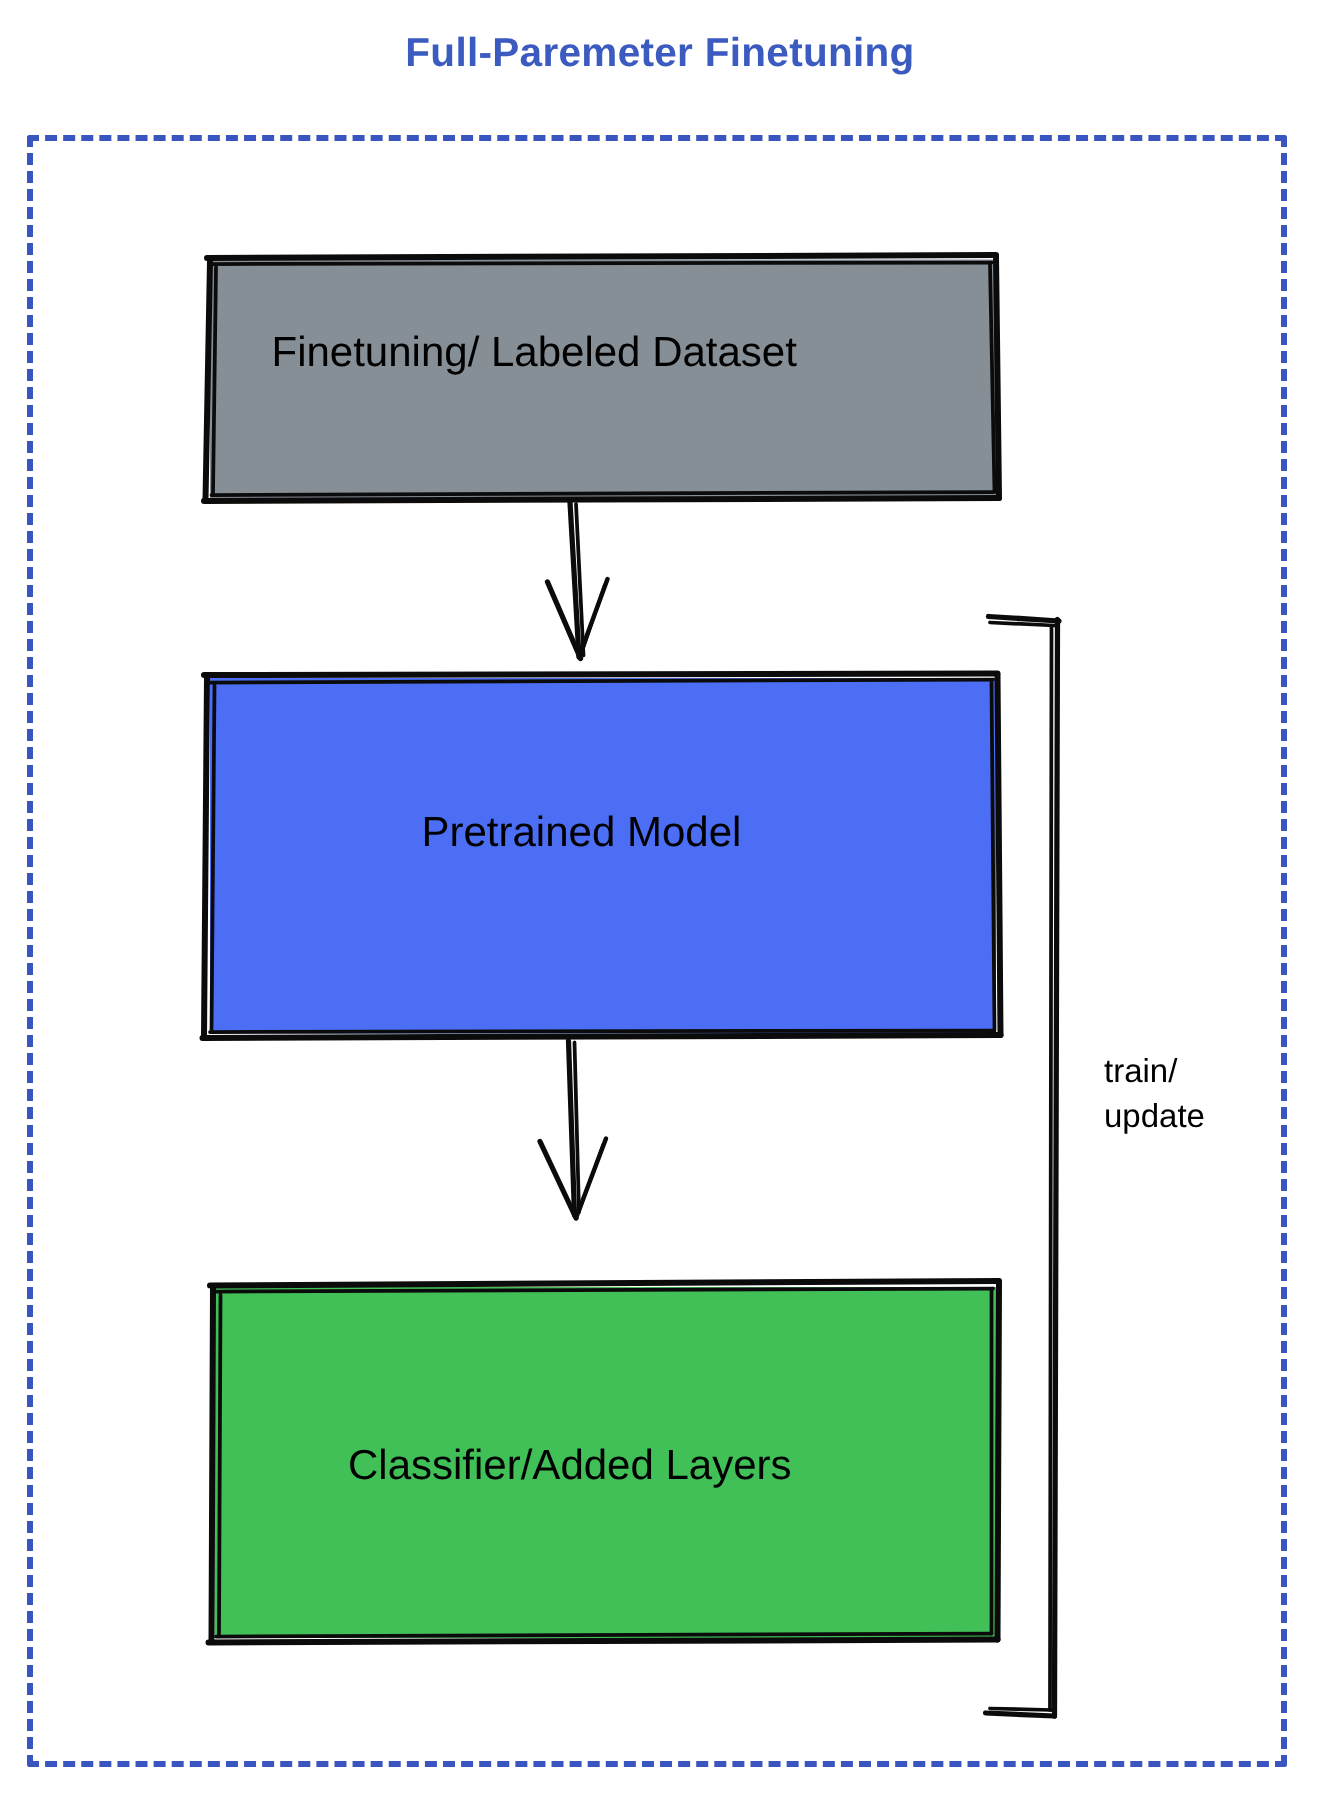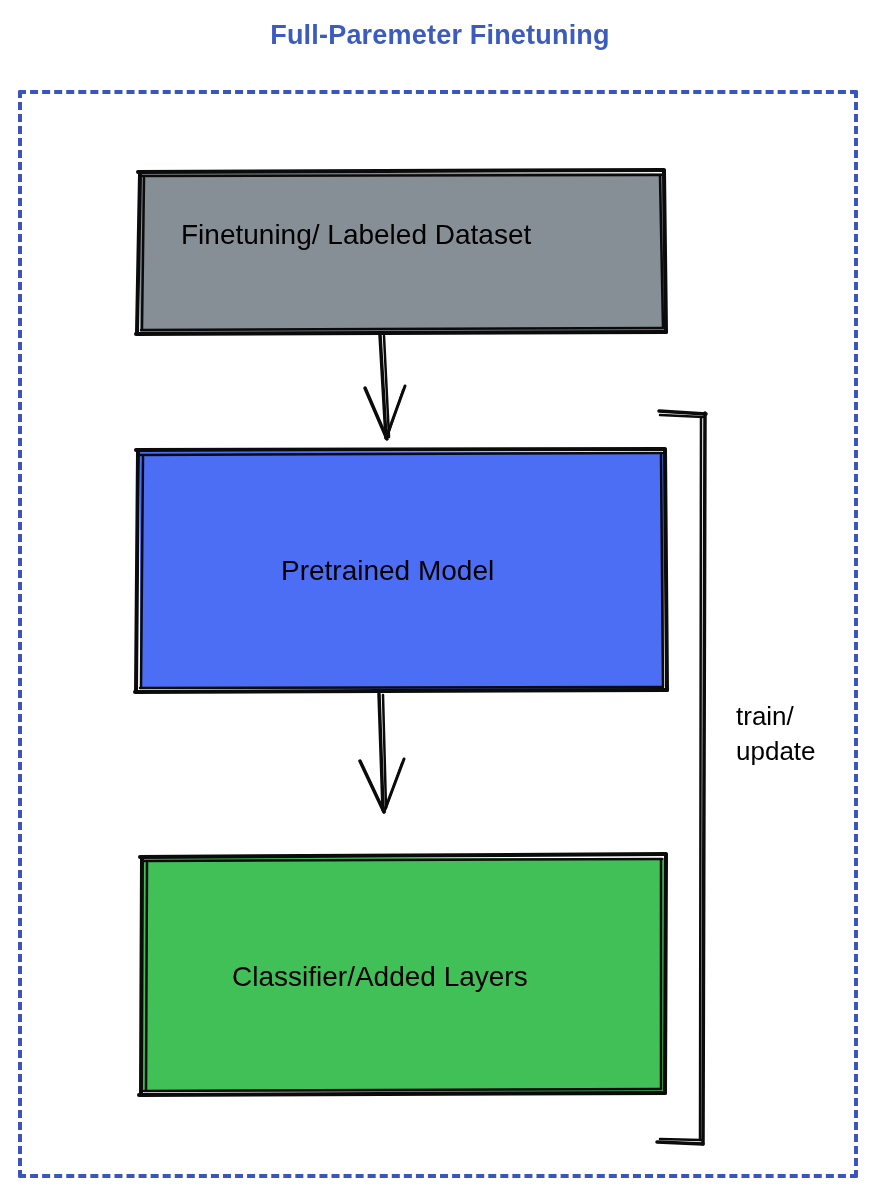--- a/index.html
+++ b/index.html
@@ -72,30 +72,30 @@
     font-size: 28px;
     font-family: "Liberation Sans", sans-serif;
     white-space: nowrap;
     line-height: 1.1;
   }
 
   #node-dataset-fill  { left: 140px; top: 173px; width: 524px; height: 159px; background: #868e96; }
   #node-dataset-label { left: 181px; top: 220px; text-align: right; }
 
   #node-pretrained-fill  { left: 140px; top: 452px; width: 524px; height: 237px; background: #4c6ef5; }
-  #node-pretrained-label { left: 281px; top: 556px; }
+  #node-pretrained-label { left: 281px; top: 540px; }
 
   #node-classifier-fill  { left: 143px; top: 858px; width: 521px; height: 234px; background: #40c057; }
   #node-classifier-label { left: 232px; top: 962px; }
 
   
   .edge-label {
     position: absolute;
     color: #000000;
-    font-size: 26px;
+    font-size: 22px;
     line-height: 1.35;
     font-family: "Liberation Sans", sans-serif;
     white-space: pre;
   }
   #edge-label-train { left: 736px; top: 699px; }
 </style>
 </head>
 <body>
 
 <div id="diagram-root">

